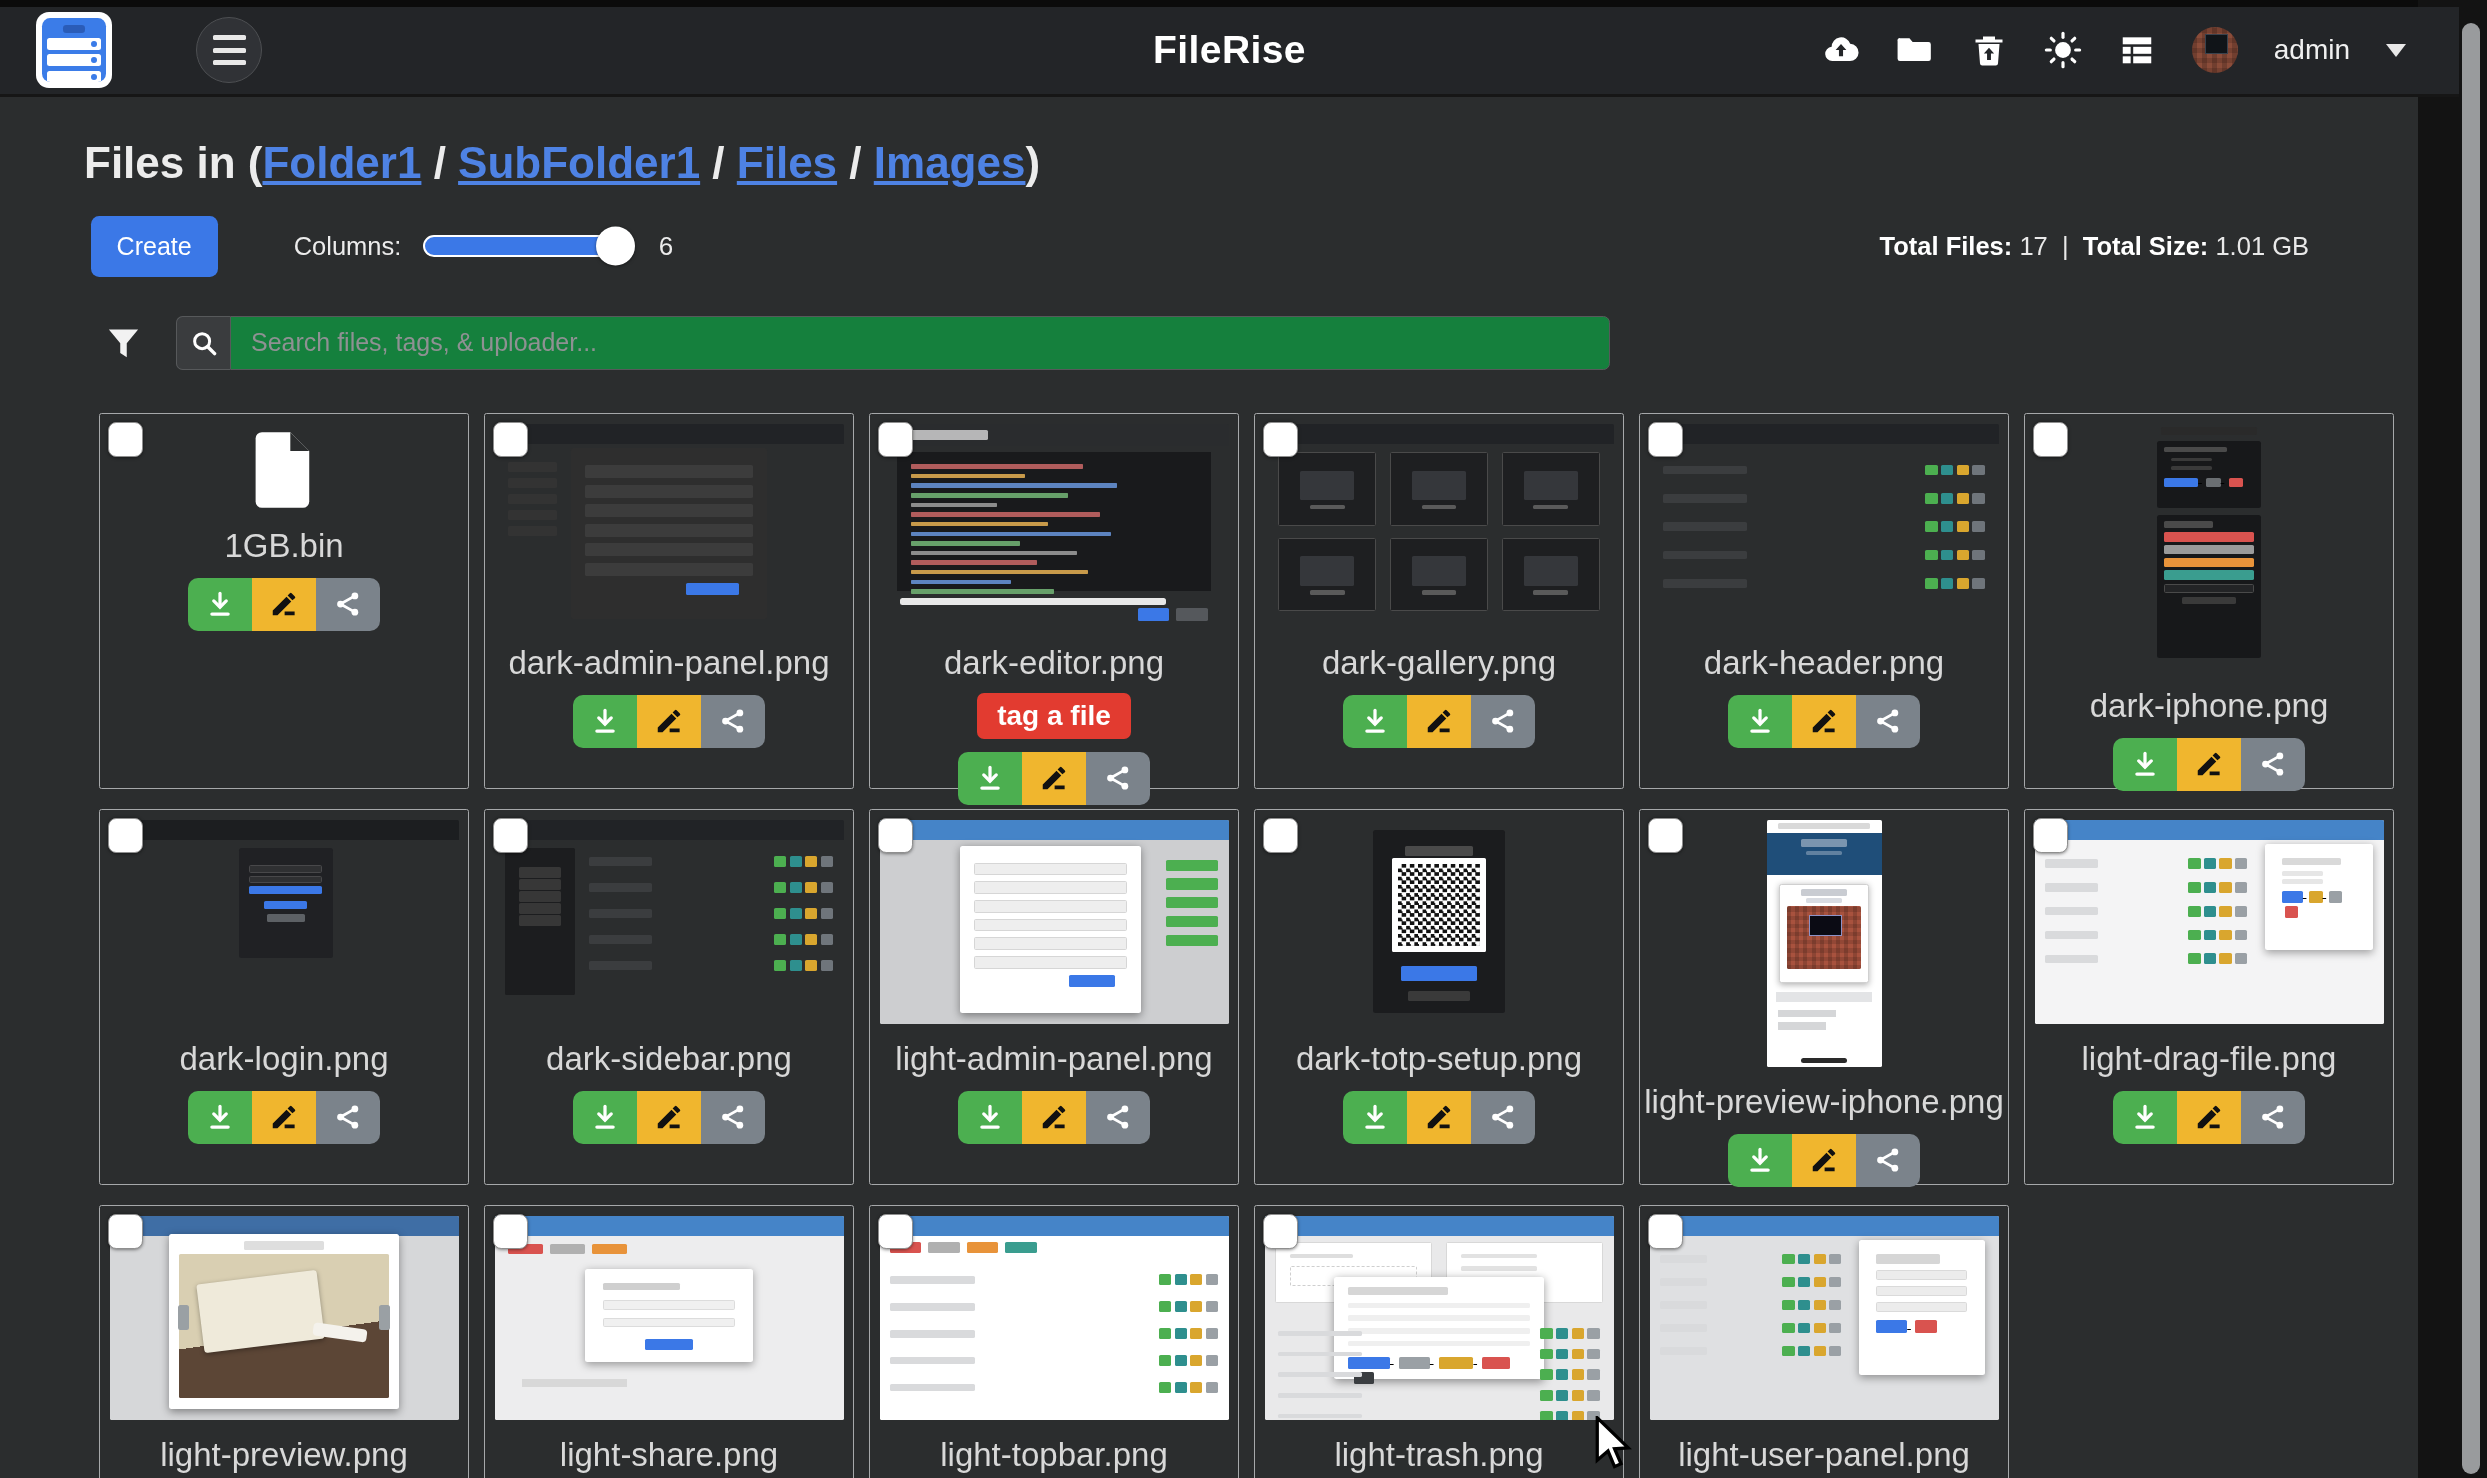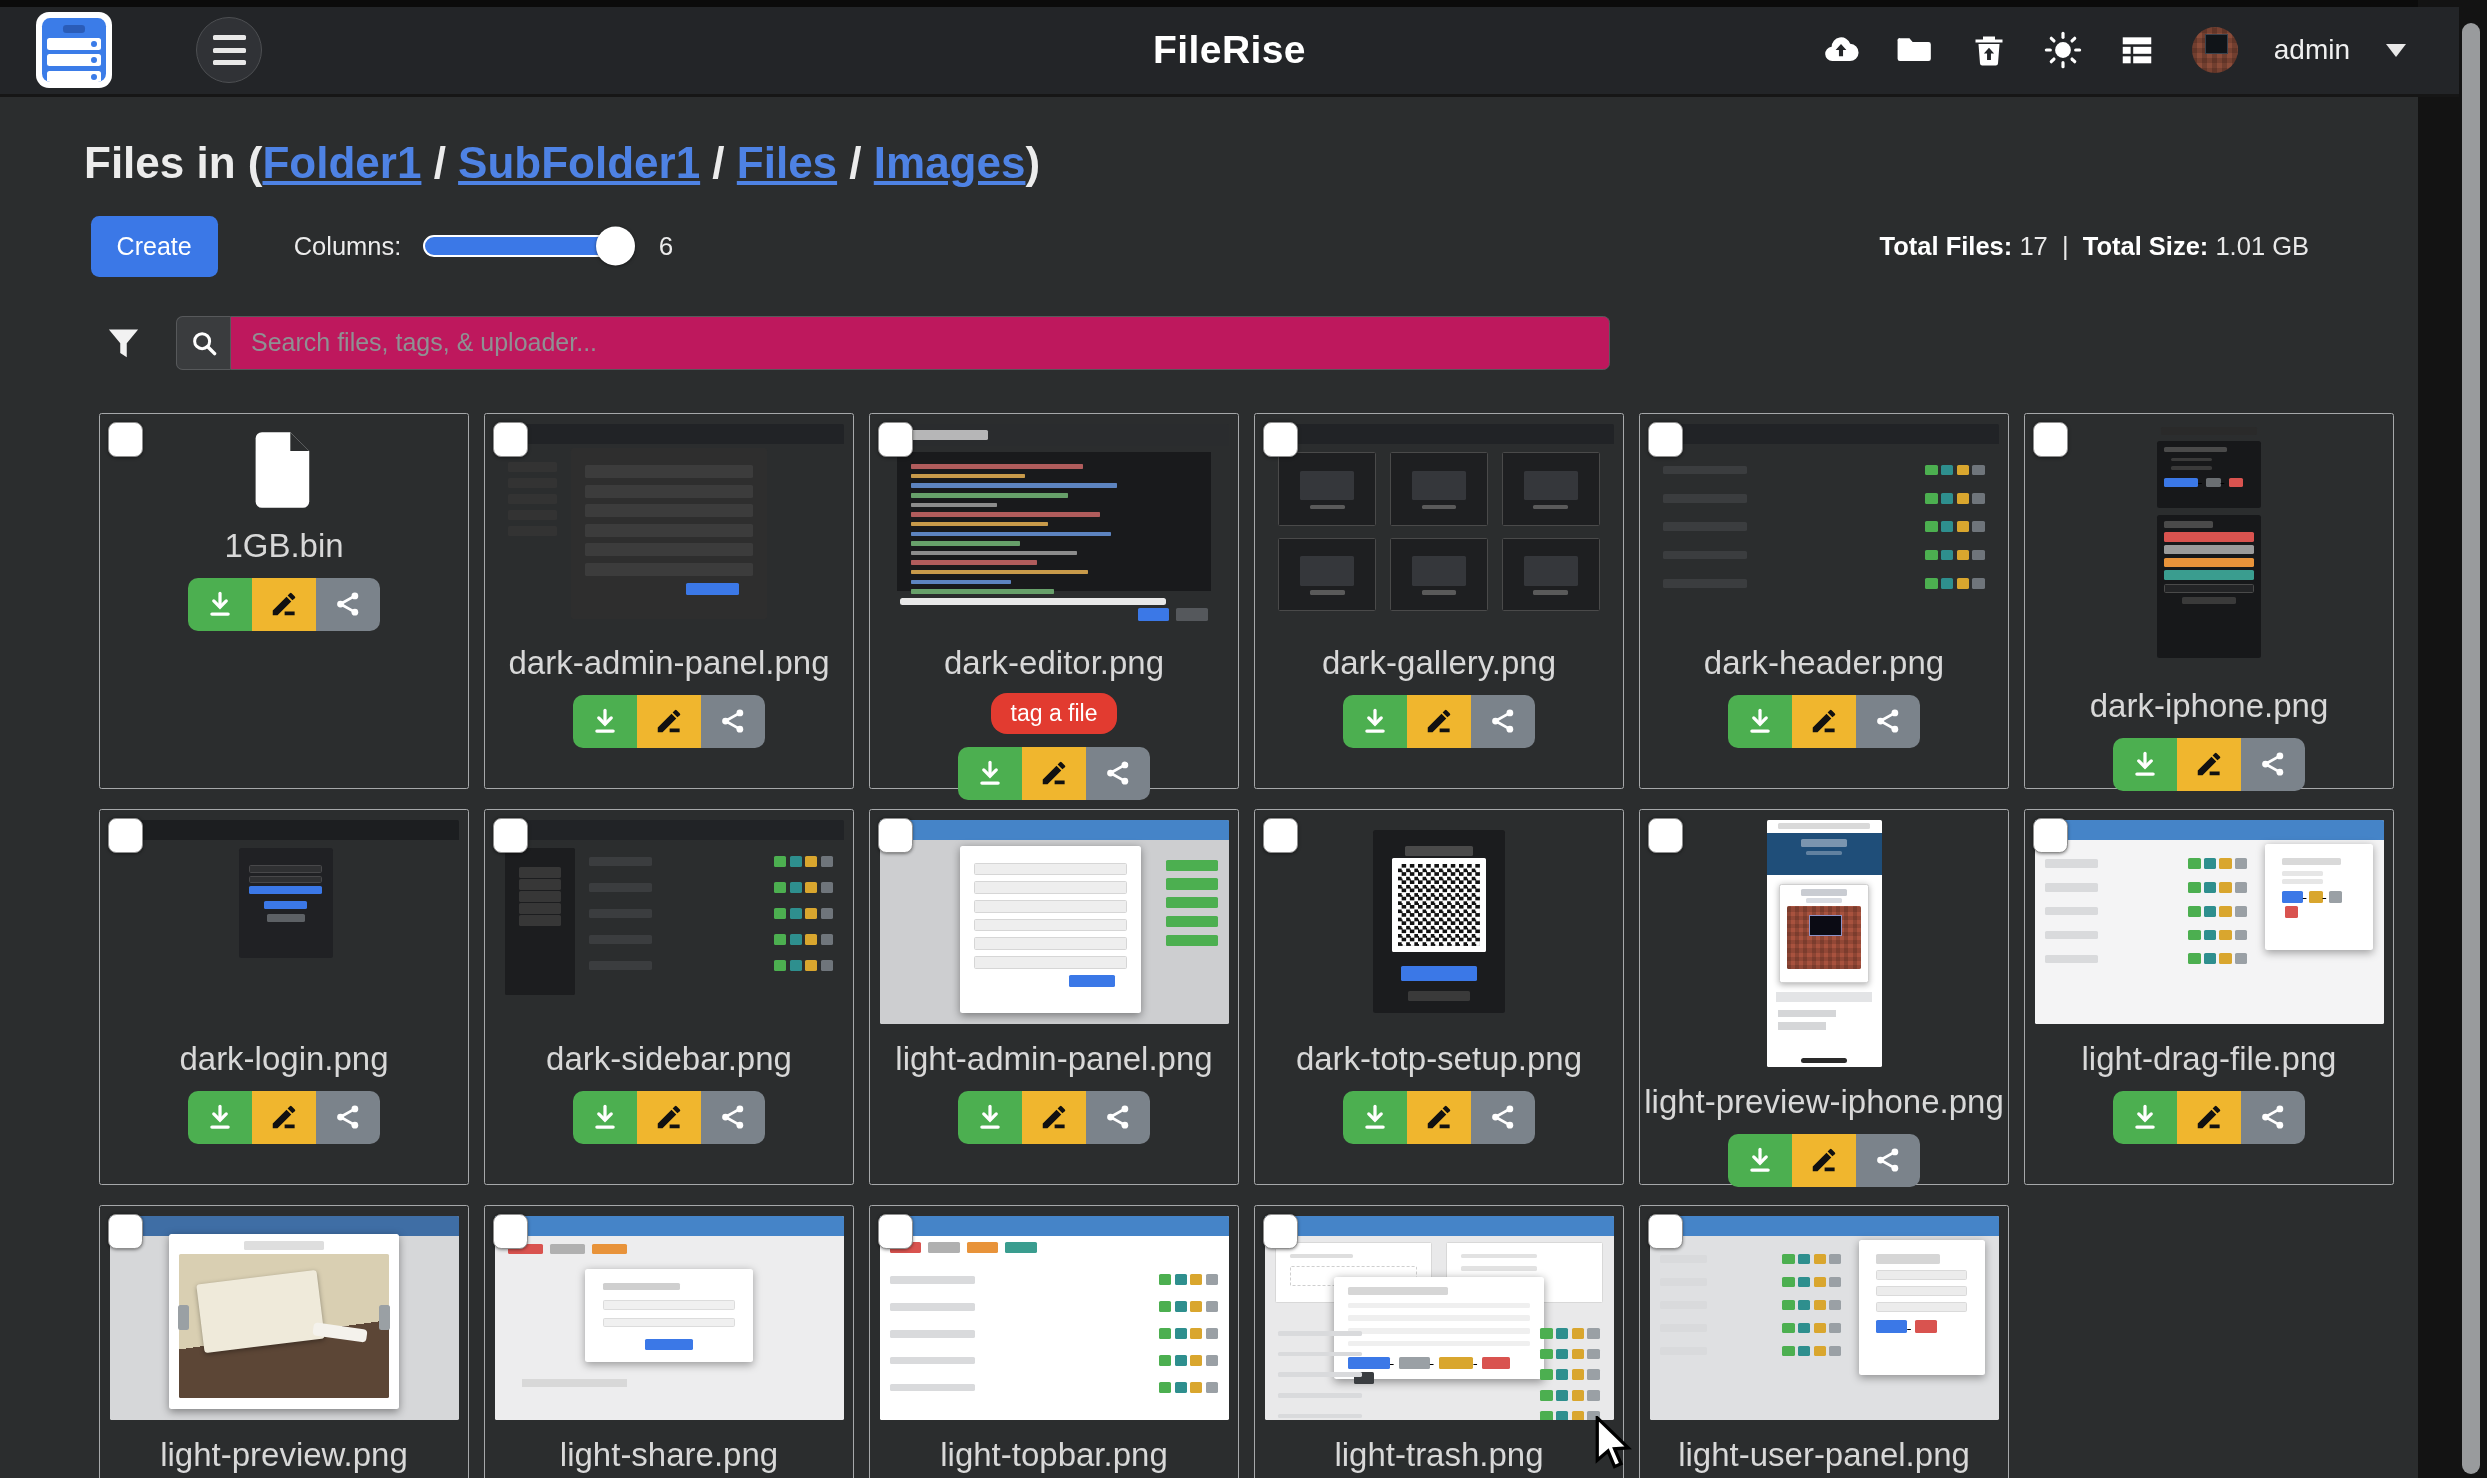--- a/index.html
+++ b/index.html
@@ -46,21 +46,21 @@
     background:#fff;border-radius:50%;box-shadow:0 0.8px 3.3px rgba(0,0,0,.5);}
   .col-value{margin-left:28px;color:#ececec;font-size:26px;}
   .totals{margin-left:auto;margin-right:109px;color:#e9e9e9;font-size:25.5px;}
   .totals b{font-weight:bold;color:#fff;}
   
   .search-row{margin-top:39px;display:flex;align-items:center;padding-left:20px;width:2334px;box-sizing:border-box;}
   .funnel{width:39px;height:41px;flex:none;}
   .search-group{margin-left:33px;display:flex;width:1434px;height:54px;flex:none;}
   .search-iconbox{width:53px;background:#3a3c3e;border:1.6px solid #57595b;border-right:none;
     border-radius:6.6px 0 0 6.6px;display:flex;align-items:center;justify-content:center;cursor:pointer;}
-  .search-input{flex:1;background:#be185d;border:1.6px solid #57595b;border-radius:0 6.6px 6.6px 0;
+  .search-input{flex:1;background:#15803d;border:1.6px solid #57595b;border-radius:0 6.6px 6.6px 0;
     color:#dddddd;font-size:25px;padding:16px 20px;font-family:inherit;outline:none;}
   .search-input::placeholder{color:#8f9193;}
   .pag{display:flex;align-items:center;margin-left:38px;}
   .pag .pbtn{height:53px;padding:0 23px;background:#47494b;border:none;border-radius:6.6px;
     color:#f2f2f2;font-size:25px;font-family:inherit;cursor:pointer;}
   .pag .plabel{margin:0 35px;color:#e6e6e6;font-size:27px;}
   
   .grid{margin:43px 0 0 15px;display:grid;grid-template-columns:repeat(6,370px);
     grid-auto-rows:376px;column-gap:15px;row-gap:20px;}
   .card{position:relative;border:1.6px solid #a6a8aa;border-radius:2.5px;box-sizing:border-box;
@@ -81,22 +81,22 @@
   .chips{display:flex;gap:3.3px;}
   .ch{width:12.3px;height:10.7px;border-radius:1.6px;display:inline-block;}
   .qr{background:conic-gradient(#111 25%,#fff 0 50%,#111 0 75%,#fff 0) 0 0/8.2px 8.2px;
     border:6.6px solid #fff;border-radius:1.6px;}
   .pix{background:
       repeating-linear-gradient(90deg,rgba(0,0,0,.16) 0 4.1px,transparent 4.1px 8.2px),
       repeating-linear-gradient(0deg,rgba(0,0,0,.13) 0 4.1px,transparent 4.1px 8.2px),#a8523e;position:relative;}
   .photo{background:linear-gradient(172deg,#d9cfb2 0 55%,#5c4636 55% 100%);position:relative;}
   .doc{width:76px;height:82px;margin-top:5px;flex:none;}
   .fname{margin-top:16.4px;color:#d8d8d8;font-size:33px;white-space:nowrap;}
-  .badge{margin-top:11.5px;background:#e23b30;color:#fff;font-weight:normal;font-size:23px;
-    padding:6.6px 20px;border-radius:16px;cursor:pointer;}
+  .badge{margin-top:11.5px;background:#e23b30;color:#fff;font-weight:bold;font-size:28px;
+    padding:6.6px 20px;border-radius:7px;cursor:pointer;}
   .acts{margin-top:13px;display:flex;}
   .act{width:64px;height:53px;border:none;display:flex;align-items:center;justify-content:center;cursor:pointer;padding:0;}
   .act.dl{background:#4caf50;border-radius:10px 0 0 10px;}
   .act.ed{background:#f0b62e;}
   .act.sh{background:#7b838b;border-radius:0 10px 10px 0;}
   .cursor{position:fixed;left:1594px;top:1416px;z-index:40;pointer-events:none;}
 </style>
 </head>
 <body>
 

